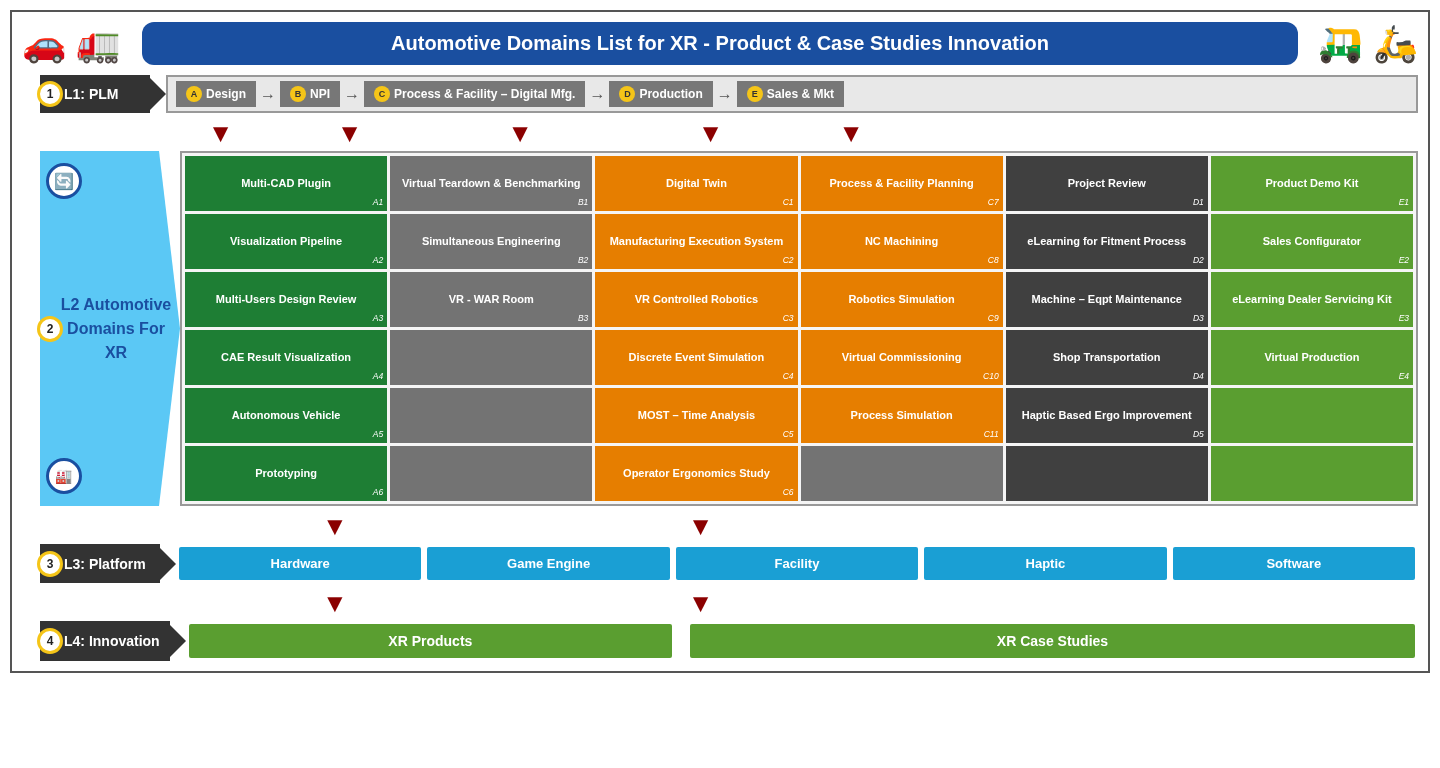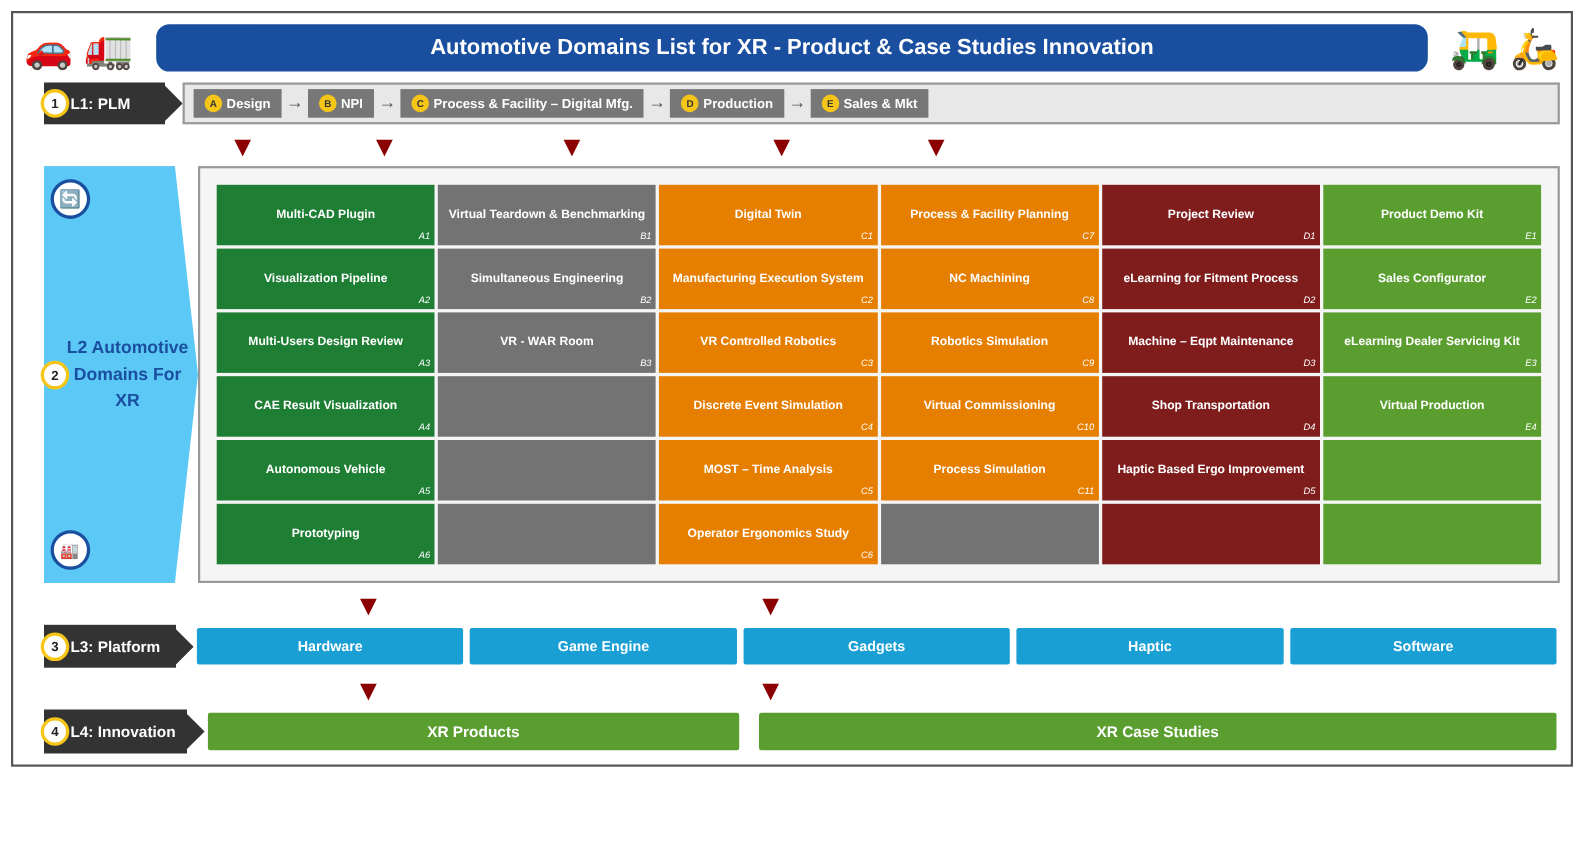--- a/index.html
+++ b/index.html
@@ -102,21 +102,21 @@
       bottom: 3px;
       right: 4px;
       font-size: 8.5px;
       font-weight: normal;
       font-style: italic;
     }
 
     .bg-green { background: #1e7e34; }
     .bg-dark  { background: #737373; }
     .bg-orange{ background: #e67e00; }
-    .bg-red   { background: #7f1d1d; }
+    .bg-red   { background: #404040; }
     .bg-lime  { background: #5a9e30; }
 
     .num-circle {
       background: #fff;
       border: 3px solid #f5c518;
       border-radius: 50%;
       width: 26px; height: 26px;
       display: flex; align-items: center; justify-content: center;
       font-weight: bold; color: #222; font-size: 12px;
       position: absolute;
@@ -235,21 +235,21 @@
       <div style="position:absolute; top:12px; left:6px; font-size:20px;">
 
         <div style="width:36px;height:36px;border:3px solid #1a4fa0;border-radius:50%;display:flex;align-items:center;justify-content:center;background:#fff;font-size:16px;">🔄</div>
       </div>
       <div style="color:#1a4fa0;font-weight:bold;font-size:16px;text-align:center;line-height:1.5;padding:50px 4px 50px 16px;">L2 Automotive Domains For XR</div>
       <div style="position:absolute; bottom:12px; left:6px; font-size:20px;">
         <div style="width:36px;height:36px;border:3px solid #1a4fa0;border-radius:50%;display:flex;align-items:center;justify-content:center;background:#fff;font-size:14px;">🏭</div>
       </div>
     </div>
 
-    <div style="flex:1; border:2px solid #999; padding:15px; display:flex; gap:3px; background:#f5f5f5;">
+    <div style="flex:1; border:2px solid #999; padding:3px; display:flex; gap:3px; background:#f5f5f5;">
 
       <div class="col">
         <div class="cell bg-green">
             <span>Multi-CAD Plugin</span>
             <span class="cid">A1</span>
           </div>
         <div class="cell bg-green">
             <span>Visualization Pipeline</span>
             <span class="cid">A2</span>
           </div>
@@ -393,21 +393,21 @@
     <div style="color:#8b0000; font-size:26px;">▼</div>
   </div>
 
   <div style="display:flex; align-items:stretch; position:relative; margin-left:18px; margin-bottom:5px;">
     <div class="num-circle">3</div>
     <div class="lbl-dark" style="min-width:120px; padding-left:24px;">L3: Platform</div>
     <div class="arr-dark"></div>
     <div style="flex:1; display:flex; gap:6px; padding:3px;">
       <div class="plat-btn">Hardware</div>
       <div class="plat-btn">Game Engine</div>
-      <div class="plat-btn">Gadgets</div>
+      <div class="plat-btn">Facility</div>
       <div class="plat-btn">Haptic</div>
       <div class="plat-btn">Software</div>
     </div>
   </div>
 
   <div style="display:flex; margin-left:300px; margin-bottom:2px; gap:340px;">
     <div style="color:#8b0000; font-size:26px;">▼</div>
     <div style="color:#8b0000; font-size:26px;">▼</div>
   </div>
 

